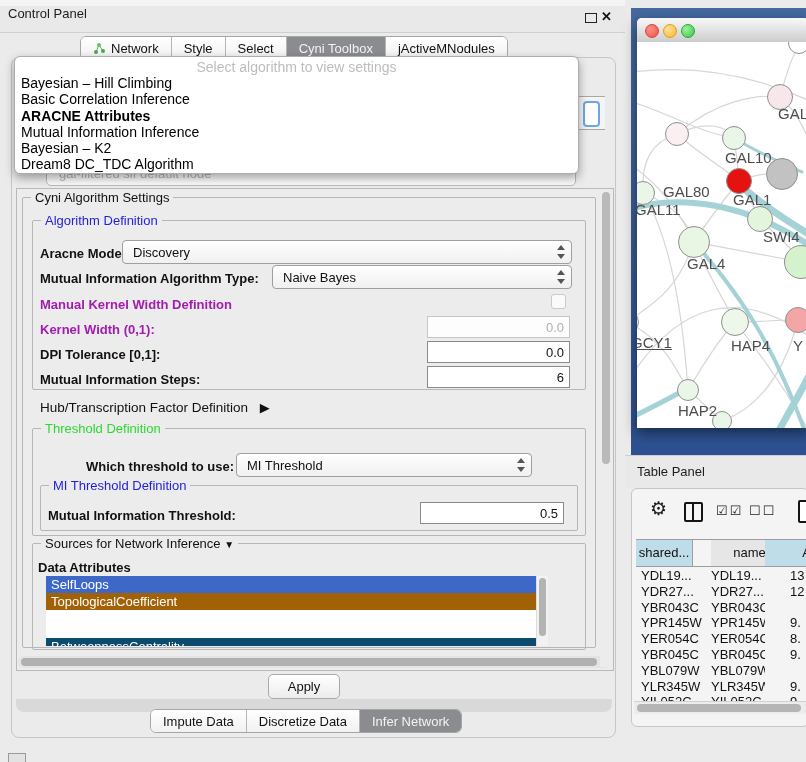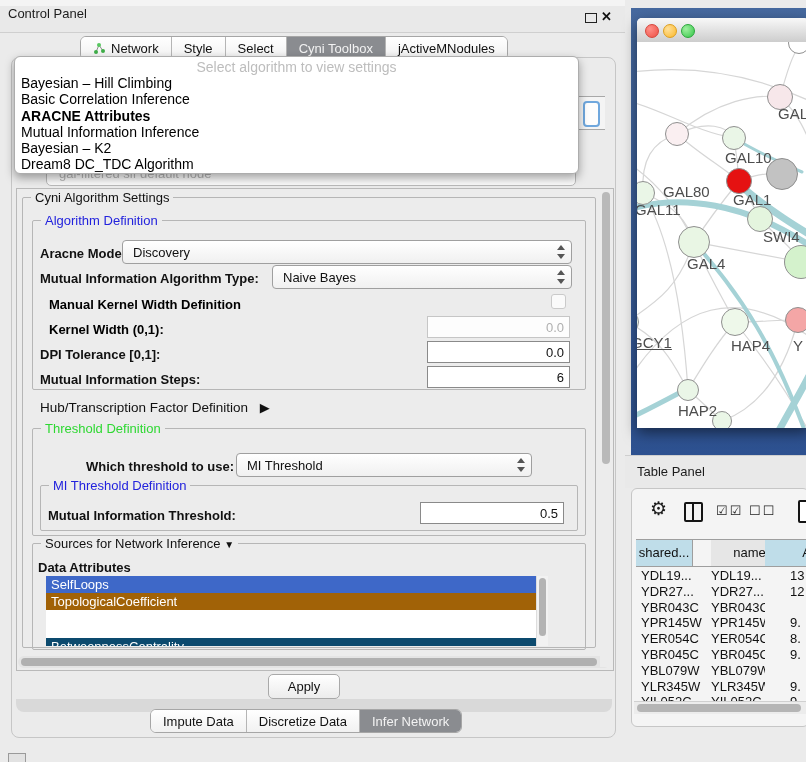--- a/index.html
+++ b/index.html
@@ -31,21 +31,21 @@
   #bg-combo{left:46px;top:160px;width:528px;height:24px;border:1px solid #b9b9b9;border-radius:5px;background:#fafafa;z-index:5;}
   #bg-combo span{position:absolute;left:12px;top:5px;font-size:13px;color:#b5b5b5;}
   #bg-combo-end{left:577px;top:96px;width:27px;height:32px;background:#f4f4f4;border:1px solid #a8a8a8;border-right:none;z-index:5;}
   #bg-combo-end i{position:absolute;left:5px;top:4px;width:13px;height:22px;border:2px solid #6fa7dd;border-radius:4px;background:#fdfdfd;}
   
   #pane{left:16px;top:188px;width:596px;height:481px;border:1px solid #b9b9b9;background:#ececec;z-index:1;}
   .grp{border:1px solid #b6b6b6;border-radius:2px;z-index:2;}
   .grp>.gt{position:absolute;top:-8px;left:8px;background:#ececec;padding:0 4px;font-size:13px;white-space:nowrap;}
   .gt.blue{color:#2222dd;} .gt.green{color:#2ed832;}
   .lbl{font-size:13px;font-weight:bold;white-space:nowrap;z-index:3;}
-  .lbl.dis{color:#000000;margin-left:9px;}
+  .lbl.dis{color:#a21caf;}
   .combo{border:1px solid #9f9f9f;border-radius:4px;background:linear-gradient(#ffffff,#f0f0f0);height:22px;z-index:3;}
   .combo .cv{position:absolute;left:10px;top:4px;font-size:13px;color:#111;}
   .spin{position:absolute;right:5px;top:3px;width:9px;height:16px;}
   .spin:before,.spin:after{content:"";position:absolute;left:0;border-left:4.5px solid transparent;border-right:4.5px solid transparent;}
   .spin:before{top:1px;border-bottom:5px solid #555;}
   .spin:after{bottom:1px;border-top:5px solid #555;}
   .fld{border:1px solid #8a8a8a;background:#fff;height:20px;font-size:13px;text-align:right;z-index:3;}
   .fld span{position:absolute;right:5px;top:3px;}
   .fld.dis{border-color:#c6c6c6;color:#b0b0b0;background:#fdfdfd;}
   #kcheck{left:551px;top:294px;width:13px;height:13px;border:1.5px solid #cacaca;border-radius:3px;background:#fafafa;z-index:3;}

